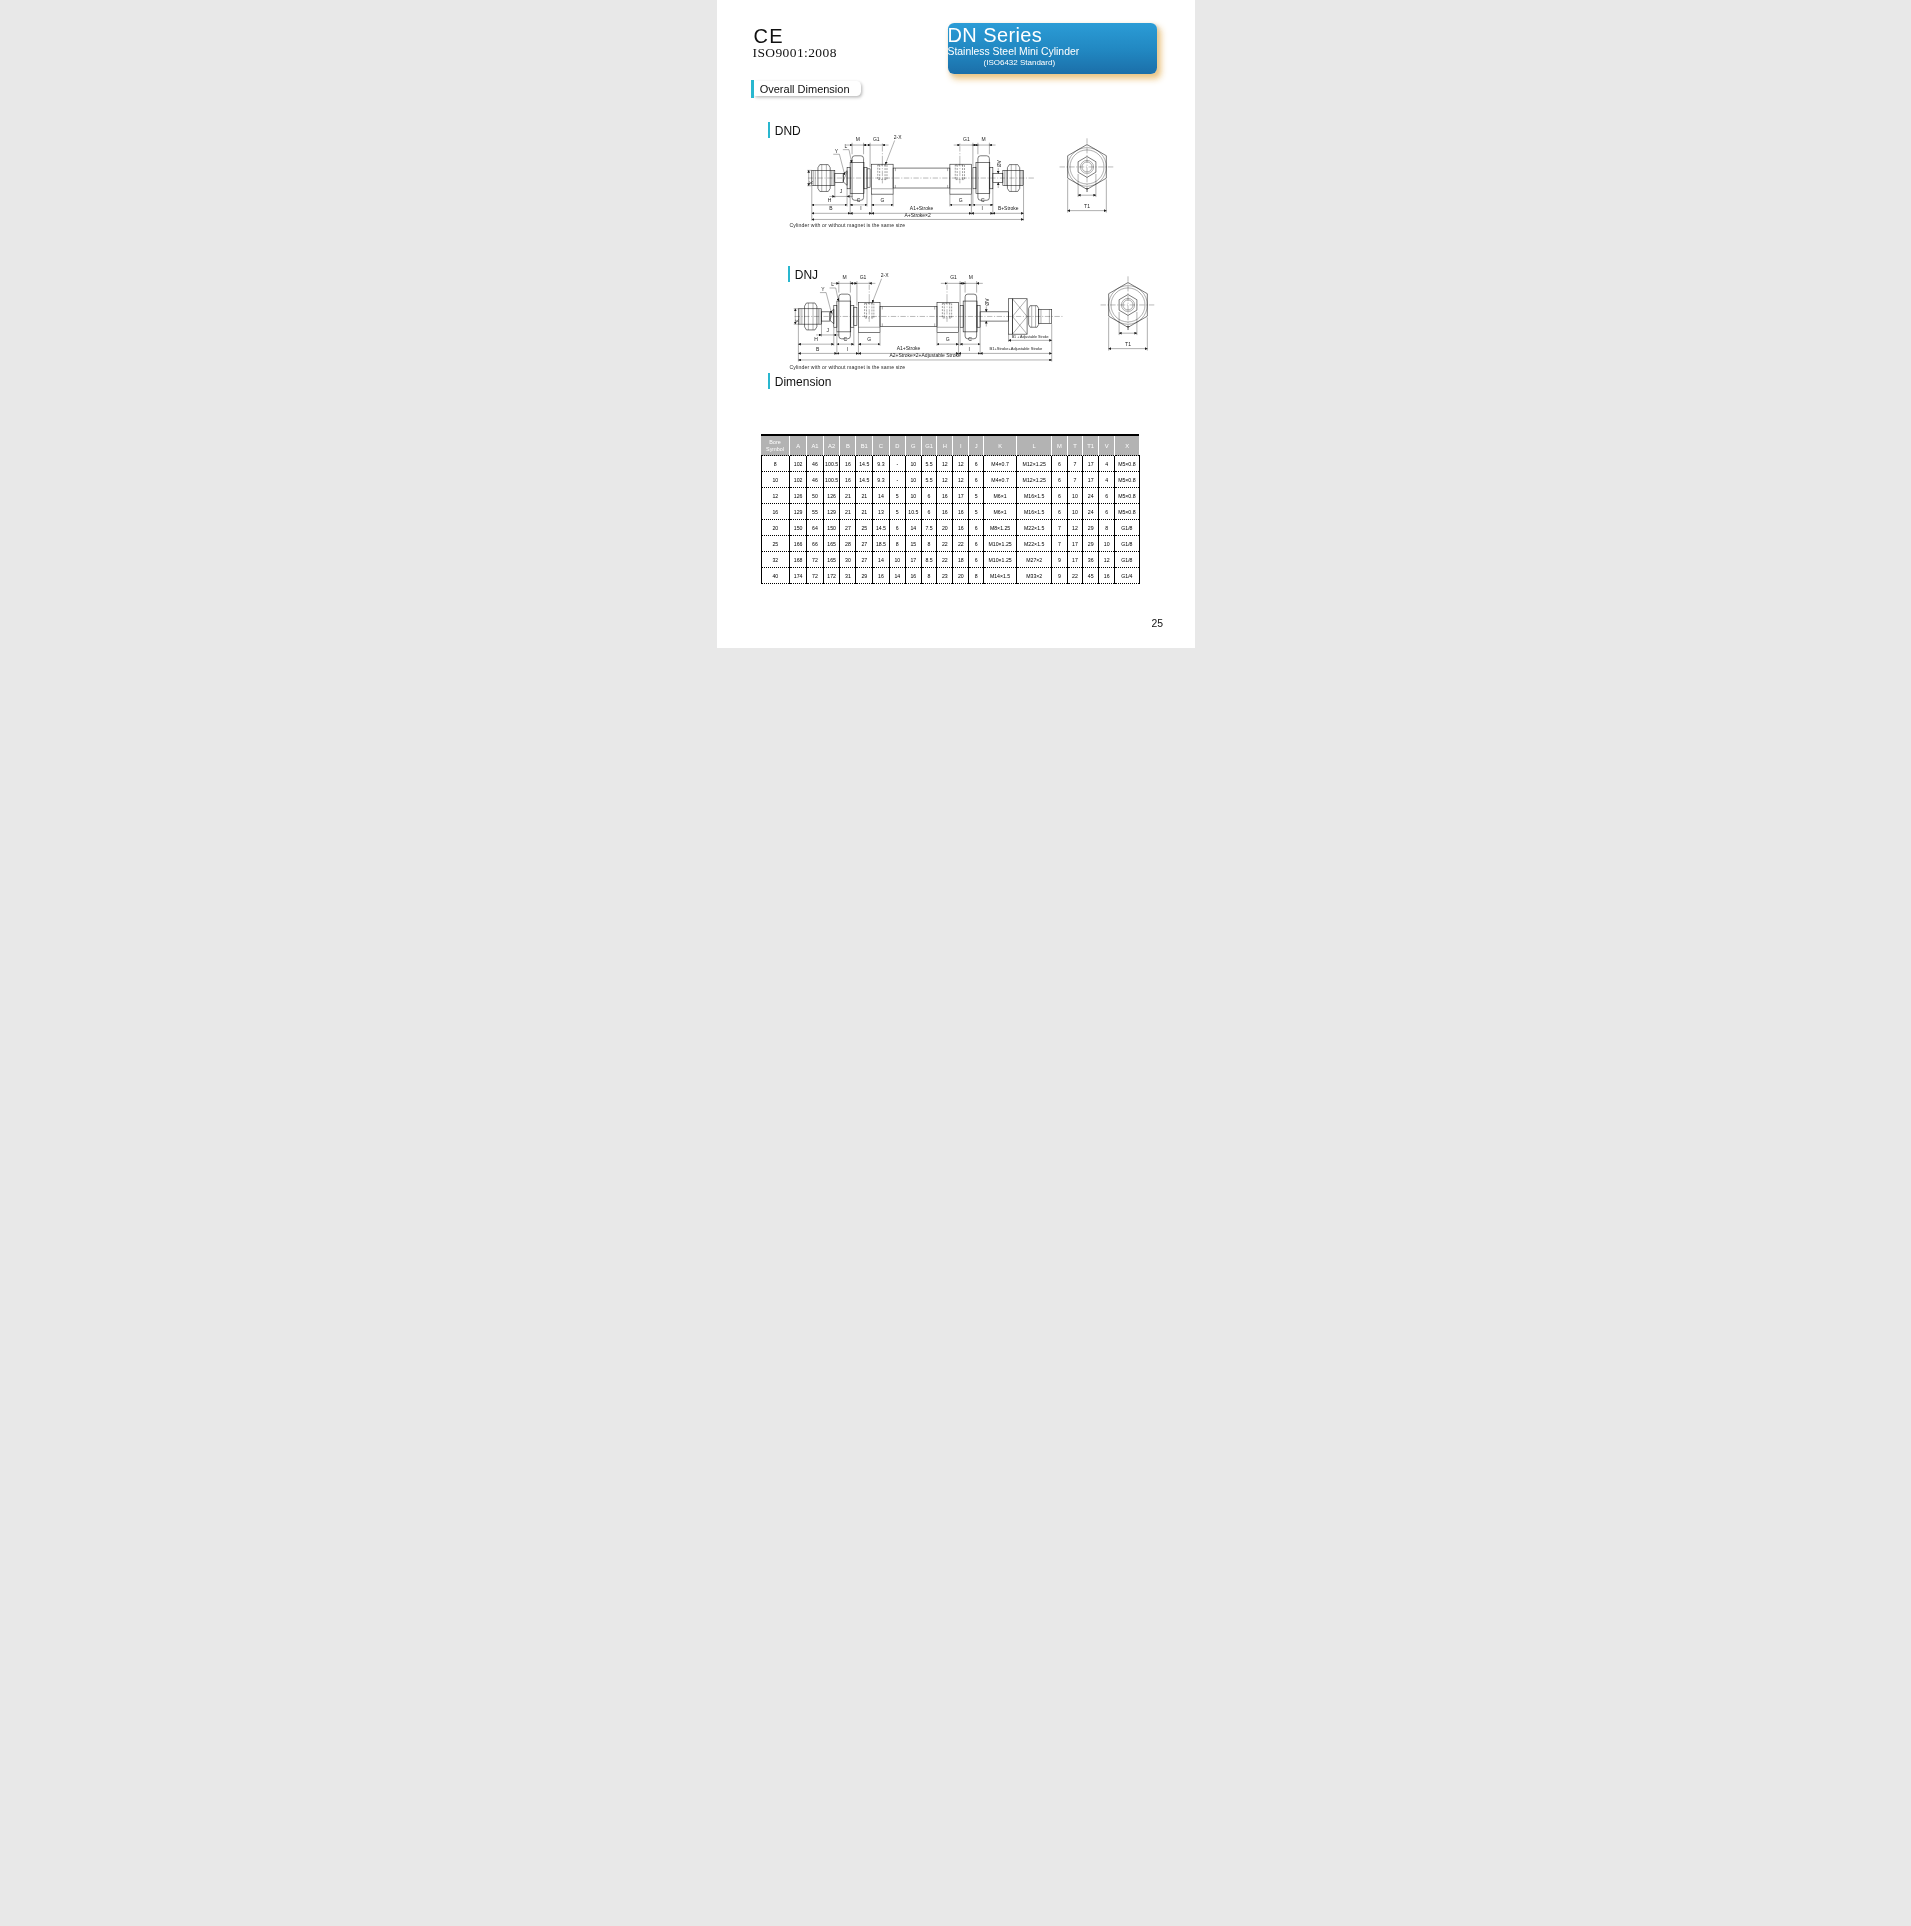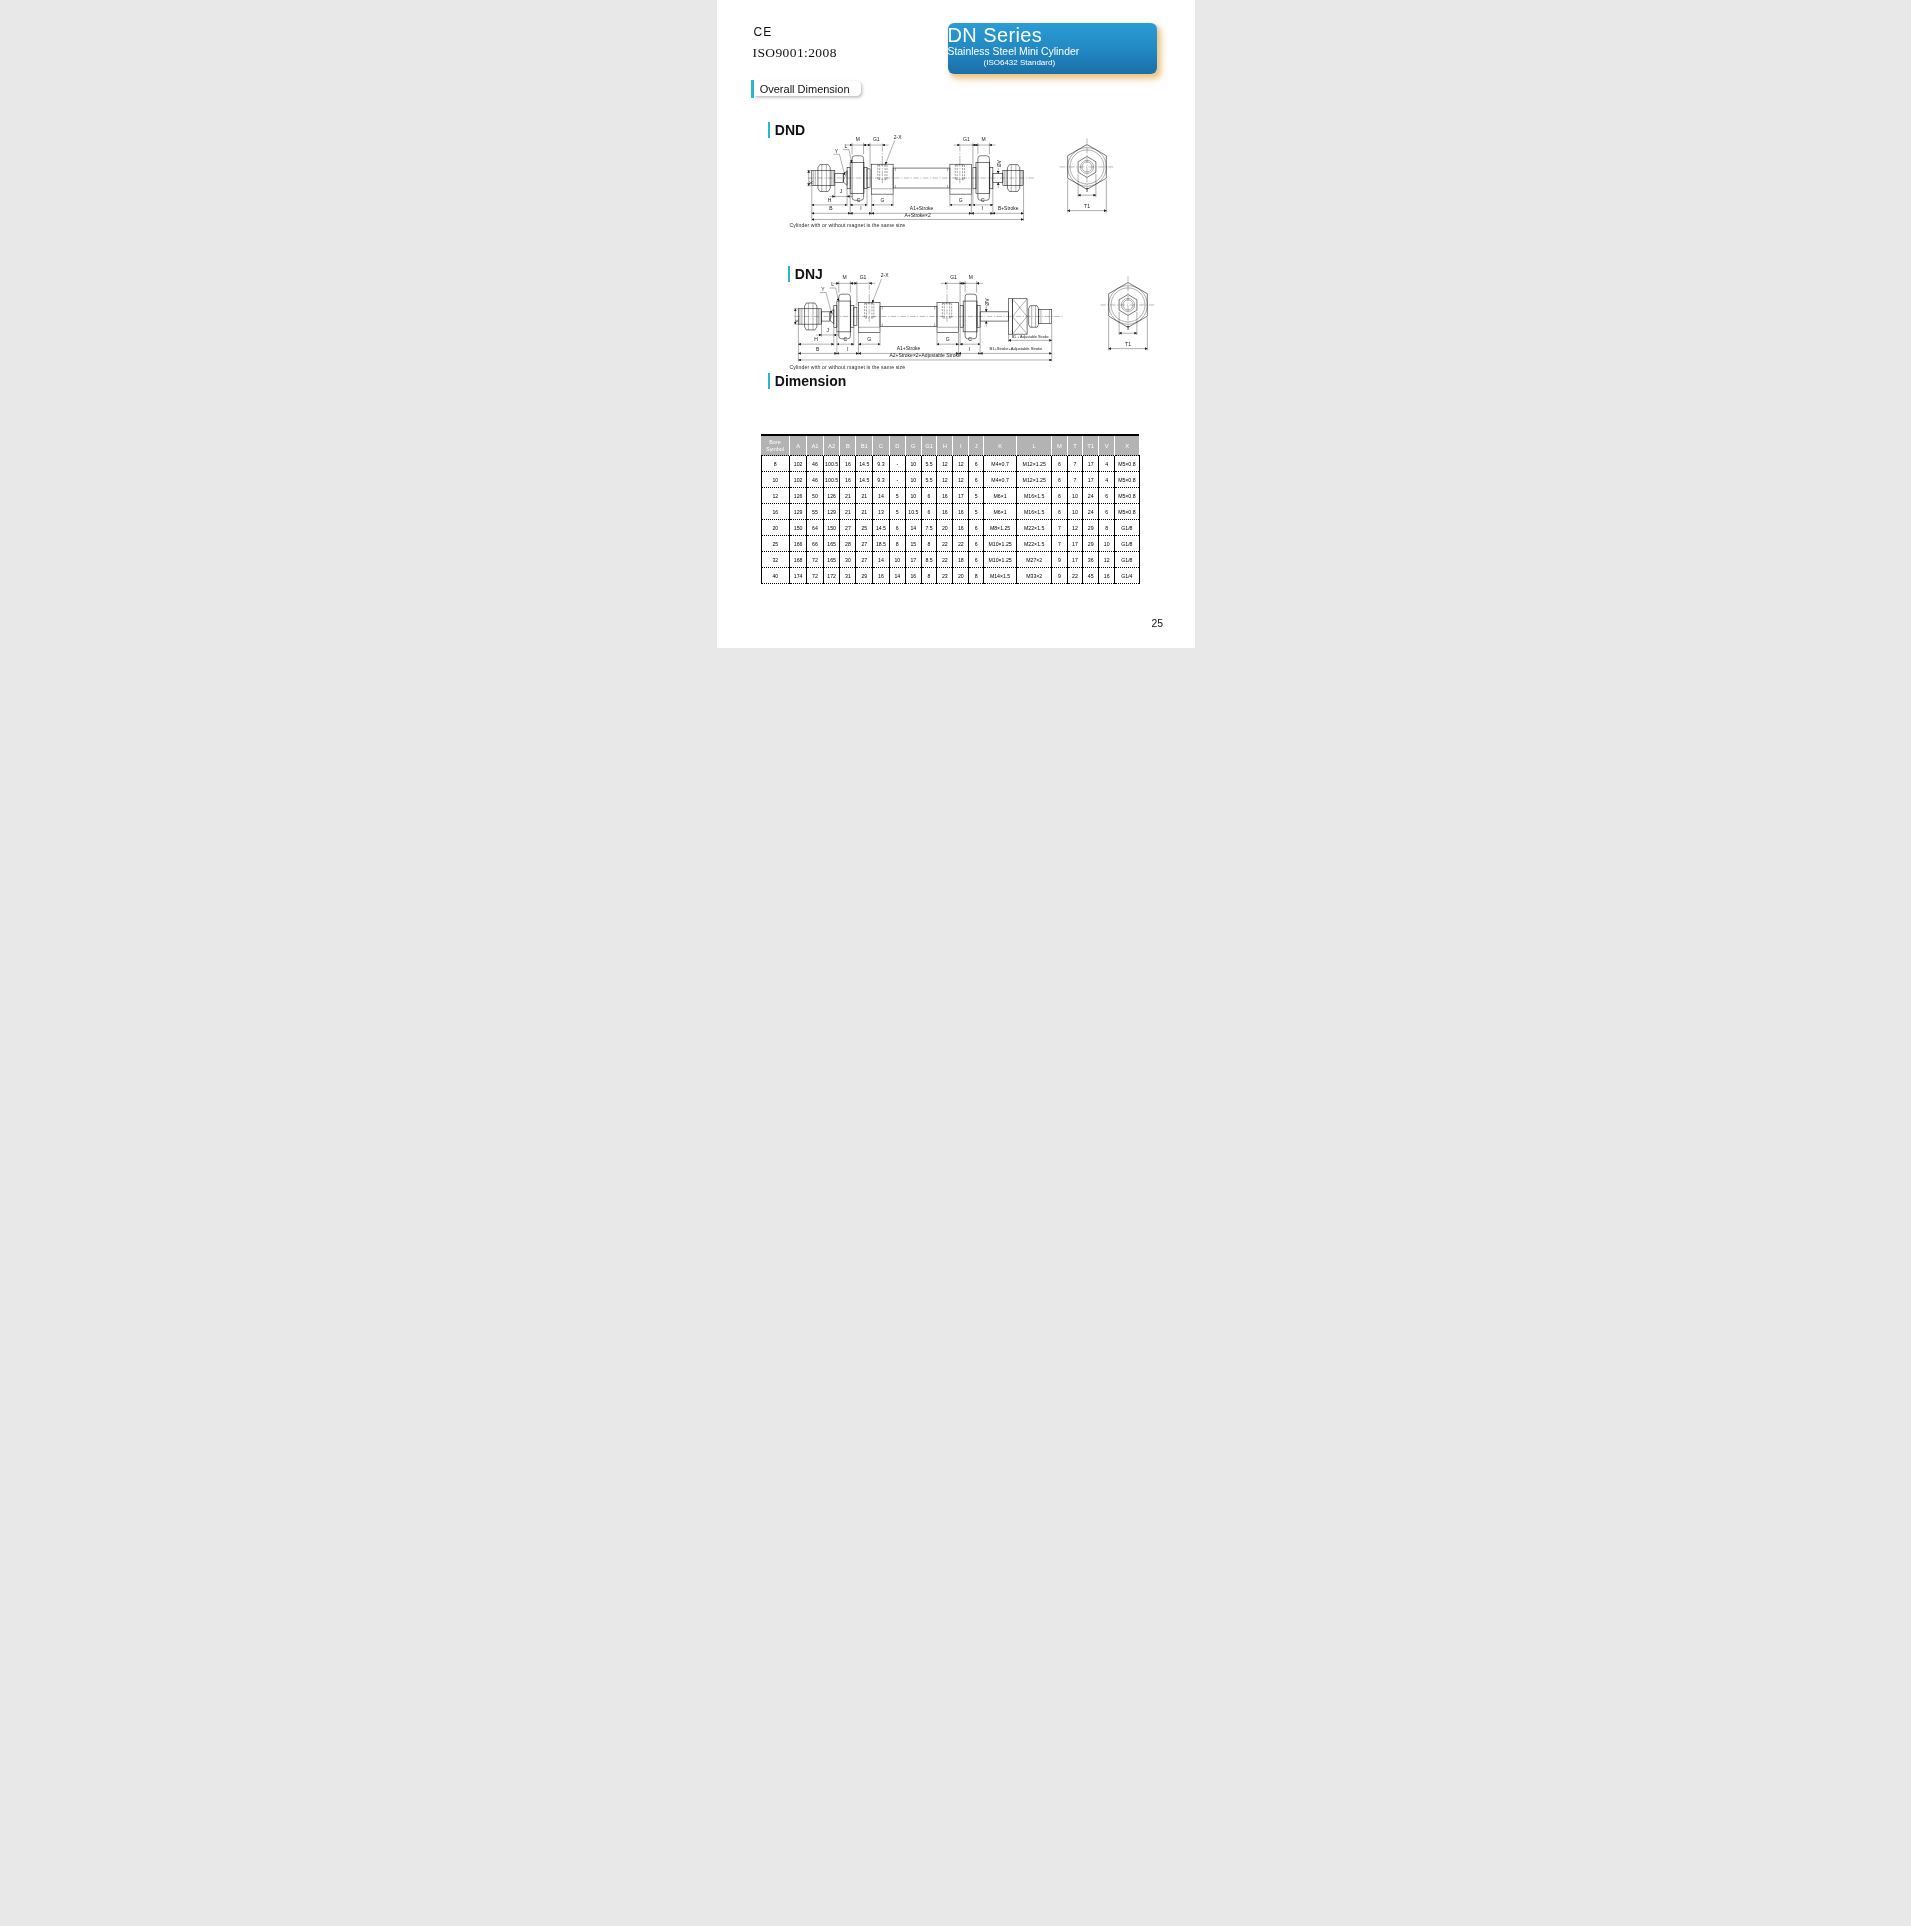--- a/index.html
+++ b/index.html
@@ -1,40 +1,40 @@
 <!DOCTYPE html>
 <html style="font-size:6.2px"><head>
 <meta charset="utf-8">
 <style>
   html,body{margin:0;padding:0;background:#e8e8e8;}
   .page{
     position:relative;width:478px;height:648px;margin:0 auto;background:#ffffff;
     font-family:"Liberation Sans",sans-serif;color:#111;overflow:hidden;
   }
   
-  .ce{position:absolute;left:37px;top:25.4px;font-size:12px;letter-spacing:1.2px;font-weight:400;}
+  .ce{position:absolute;left:37px;top:25.4px;font-size:20px;letter-spacing:1.2px;font-weight:400;}
   .iso{position:absolute;left:36px;top:45px;font-size:13.5px;font-family:"Liberation Serif",serif;letter-spacing:0.4px;}
   
   .hdr{
     position:absolute;left:231px;top:23px;width:209px;height:51px;border-radius:6.2px;
     background:linear-gradient(180deg,#2b9cd6 0%,#2187c1 55%,#1b6fa9 100%);
     box-shadow:3.9px 4.6px 6.2px rgba(238,198,130,0.95), 1.2px 1.5px 3.1px rgba(150,150,150,0.35);
     color:#fff;text-align:left;padding:2.3px 8.5px 0 0;box-sizing:border-box;
   }
   .hdr .t1{font-size:20px;line-height:1.04;font-weight:400;letter-spacing:0.4px;}
   .hdr .t2{font-size:10.4px;line-height:1.15;font-weight:400;}
   .hdr .t3{font-size:8px;line-height:1.2;font-weight:400;margin-left:36px;}
   
   .sec-box{
     position:absolute;left:37px;top:81px;height:15.4px;display:flex;align-items:center;
     background:#fff;border-radius:1.5px 4.6px 4.6px 1.5px;box-shadow:1.2px 1.5px 3.1px rgba(0,0,0,0.28);
     padding:0 11.6px 0 6.2px;font-size:11px;
   }
   .sec-box .bar{position:absolute;left:-2.3px;top:-1.2px;bottom:-1.2px;width:2.7px;background:#29b7cf;}
-  .sub-label{position:absolute;display:flex;align-items:flex-start;font-size:14px;font-weight:bold;}
+  .sub-label{position:absolute;display:flex;align-items:flex-end;font-size:12px;}
   .sub-label .bar{width:2.7px;height:16px;background:#29b7cf;margin-right:4.6px;}
   .caption{position:absolute;font-size:5.2px;color:#2b2b2b;letter-spacing:0.1px;}
   .pageno{position:absolute;left:435px;top:618px;font-size:10.4px;color:#111;}
   
   svg{position:absolute;}
   svg text{font-family:"Liberation Sans",sans-serif;fill:#1a1a1a;}
   .geo{stroke:#1a1a1a;stroke-width:1.5;fill:none;}
   .thin{stroke:#1a1a1a;stroke-width:0.9;fill:none;}
   .dim{stroke:#1a1a1a;stroke-width:0.9;fill:none;}
   .cl{stroke:#1a1a1a;stroke-width:0.8;fill:none;stroke-dasharray:14 4 3 4;}

